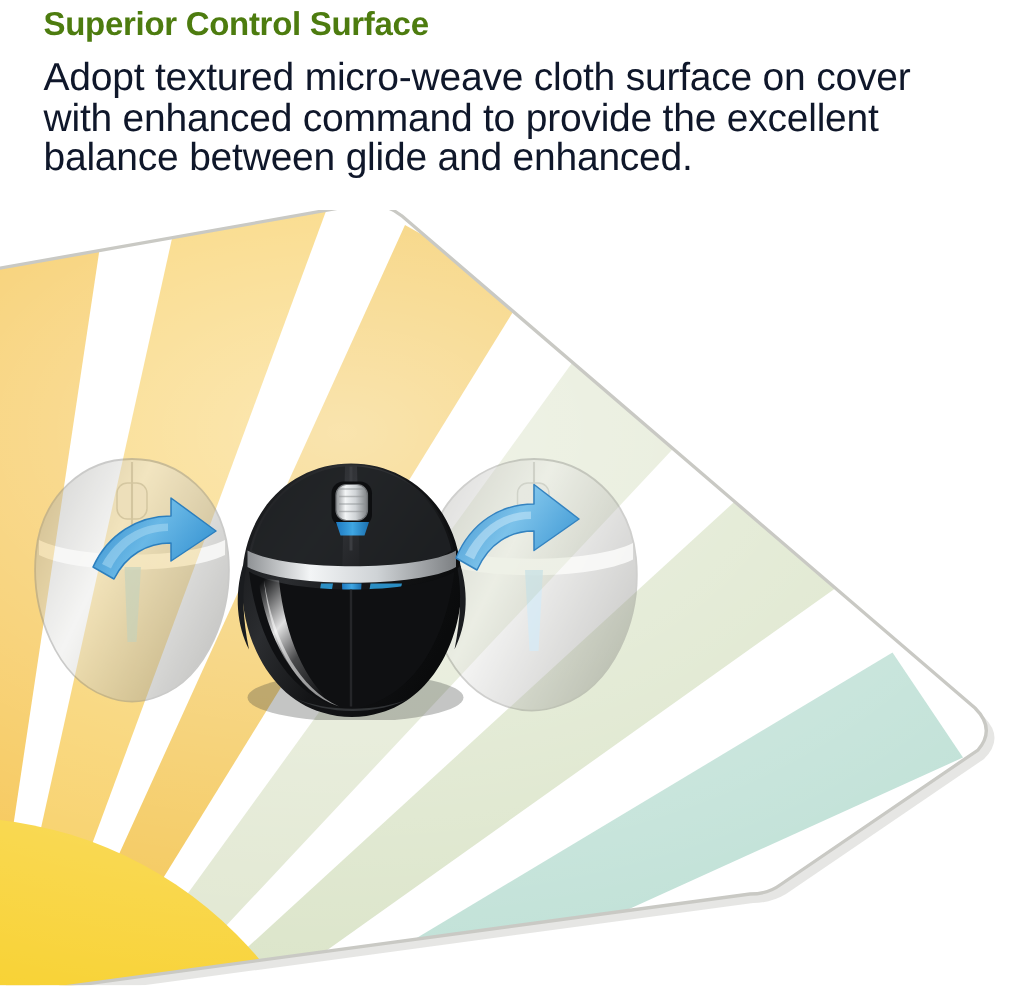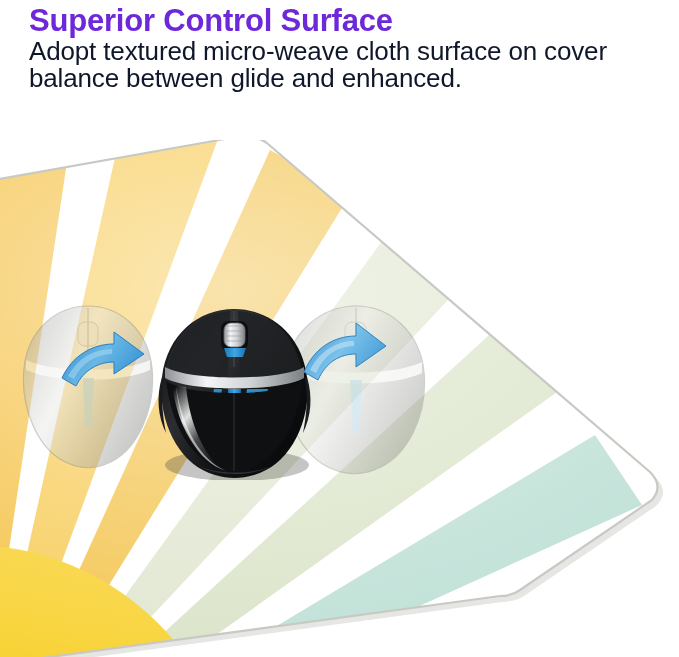--- a/index.html
+++ b/index.html
@@ -28,24 +28,24 @@
     left: 0; top: 0;
     width: 679px;
     height: 140px;
     z-index: 30;
     background: #ffffff;
   }
   #heading {
     position: absolute;
     left: 29px;
     top: 3px;
-    font-size: 31px;
+    font-size: 22px;
     font-weight: bold;
     letter-spacing: -0.2px;
-    color: #6d28d9;
+    color: #4d7c0f;
     white-space: nowrap;
     font-family: "Liberation Sans", sans-serif;
   }
   #body-copy {
     position: absolute;
     left: 29px;
     top: 38px;
     width: 620px;
     font-size: 26px;
     line-height: 26.5px;
@@ -83,20 +83,21 @@
 </style>
 </head>
 <body>
 
 <div id="page">
 
   <div id="text-block">
     <div id="heading">Superior Control Surface</div>
     <div id="body-copy">
       <span class="ln">Adopt textured micro-weave cloth surface on cover</span>
+      <span class="ln">with enhanced command to provide the excellent</span>
       <span class="ln">balance between glide and enhanced.</span>
     </div>
   </div>
 
   <div id="pad-stage">
     <svg id="pad-svg" viewBox="0 0 679 537" xmlns="http://www.w3.org/2000/svg">
       <defs>
 
         <clipPath id="padClip">
           <path d="M -120 80

